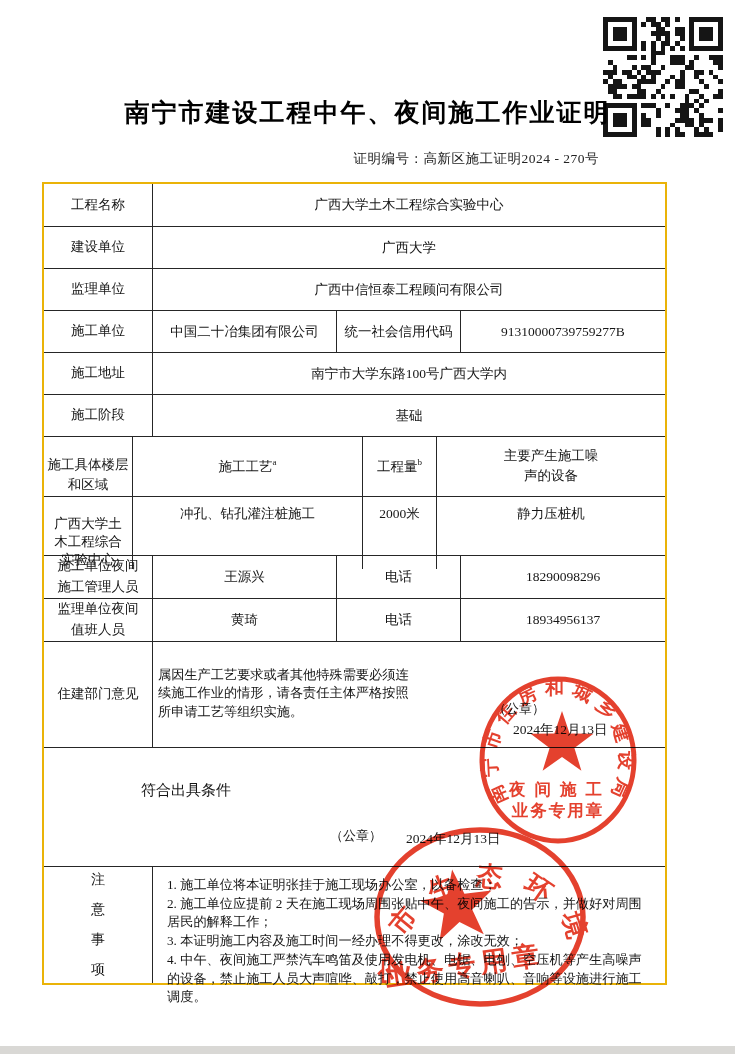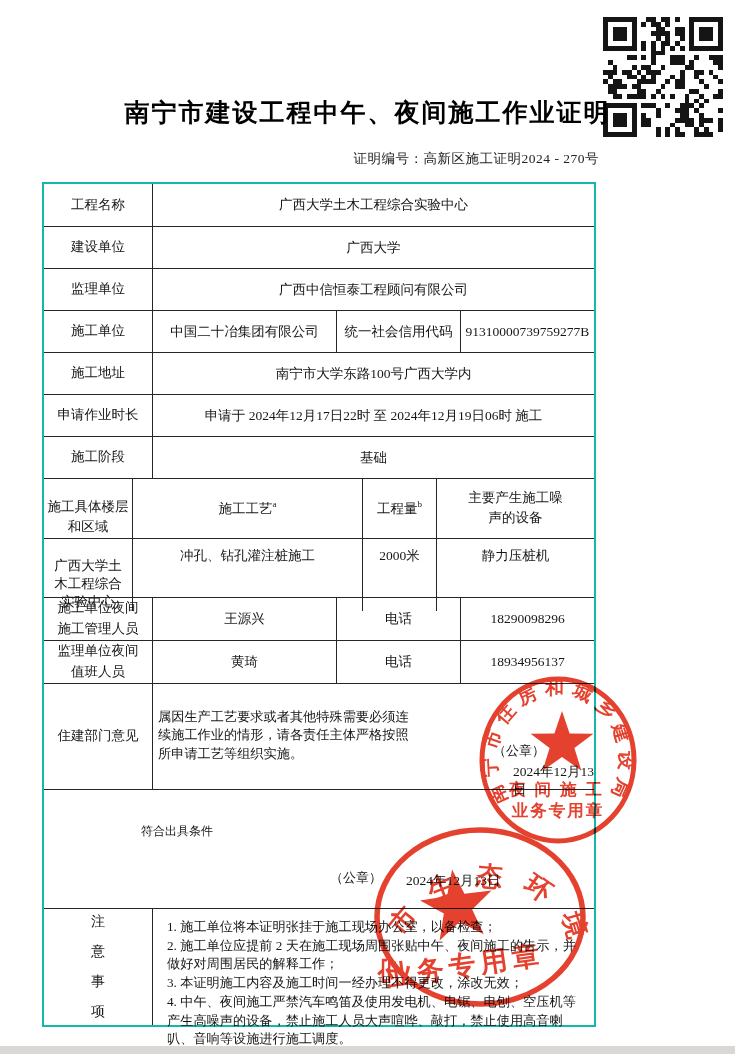--- a/index.html
+++ b/index.html
@@ -8,22 +8,22 @@
   .page{position:absolute;inset:0;background:#fff;}
 
   .doc-title{position:absolute;top:96px;left:0;width:100%;text-align:center;
     font-size:25px;font-weight:bold;letter-spacing:2px;color:#000000;}
   .cert-no{position:absolute;top:150px;right:136px;font-size:13.5px;letter-spacing:.5px;color:#222;}
 
   .qr{position:absolute;left:603px;top:17px;width:120px;height:120px;}
   .qr svg{width:100%;height:100%;}
 
   
-  .tbl{position:absolute;left:42px;top:182px;width:554px;box-sizing:border-box;
-       border:2px solid #14b8a6;font-size:13.5px;background:transparent;}
+  .tbl{position:absolute;left:42px;top:182px;width:625px;box-sizing:border-box;
+       border:2px solid #eab308;font-size:13.5px;background:transparent;}
   .row{display:flex;border-top:1px solid #262626;box-sizing:border-box;}
   .row:first-child{border-top:none;}
   .cell{border-left:1px solid #262626;box-sizing:border-box;display:flex;
         align-items:center;justify-content:center;text-align:center;}
   .cell:first-child{border-left:none;}
   .lbl{flex:0 0 108px;width:108px;}
   .lbl .w{display:inline-block;width:84px;line-height:1.55;}
   .fill{flex:1 1 auto;}
   .c184{flex:0 0 184px;} .c124{flex:0 0 124px;}
   .c88{flex:0 0 88px;}   .c230{flex:0 0 230px;} .c74{flex:0 0 74px;text-align:center;}
@@ -35,21 +35,21 @@
   .hdr .w3{display:inline-block;width:96px;line-height:1.5;}
   .areaw{display:inline-block;width:80px;line-height:1.35;}
   .topalign{align-items:flex-start;padding-top:8px;}
   sup{font-size:9px;}
 
   .free{position:relative;display:block;text-align:left;}
   .opinion1{position:absolute;left:5px;top:24px;width:260px;font-size:13.2px;
             line-height:1.4;text-align:left;}
   .seal-note1{position:absolute;left:340px;top:58px;font-size:13px;}
   .seal-date1{position:absolute;left:360px;top:79px;font-size:13.5px;}
-  .eco-ok{position:absolute;left:97px;top:33px;font-size:12px;}
+  .eco-ok{position:absolute;left:97px;top:33px;font-size:15px;}
   .seal-note2{position:absolute;left:286px;top:79px;font-size:13px;}
   .seal-date2{position:absolute;left:362px;top:82px;font-size:13.5px;}
 
   .vlabel{display:inline-block;width:16px;line-height:2.15;font-size:14px;
           word-break:break-all;text-align:center;}
   .notes{display:block;text-align:left;padding:9px 12px 0 14px;font-size:13.2px;line-height:1.42;}
   .notes div{margin:0;}
 
   
   .stamp{position:absolute;mix-blend-mode:multiply;opacity:.92;pointer-events:none;}
@@ -385,26 +385,20 @@
       <div class="cell fill">91310000739759277B</div>
     </div>
 
     <div class="row" style="height:42px">
       <div class="cell lbl">
           <span class="w">施工地址</span>
         </div>
       <div class="cell fill">南宁市大学东路100号广西大学内</div>
     </div>
 
-    <div class="row" style="height:42px">
-      <div class="cell lbl">
-          <span class="w">申请作业时长</span>
-        </div>
-      <div class="cell fill">申请于 2024年12月17日22时  至  2024年12月19日06时  施工</div>
-    </div>
 
     <div class="row" style="height:42px">
       <div class="cell lbl">
           <span class="w">施工阶段</span>
         </div>
       <div class="cell fill">基础</div>
     </div>
 
     <div class="row" style="height:119px">
       <div class="subcol">

